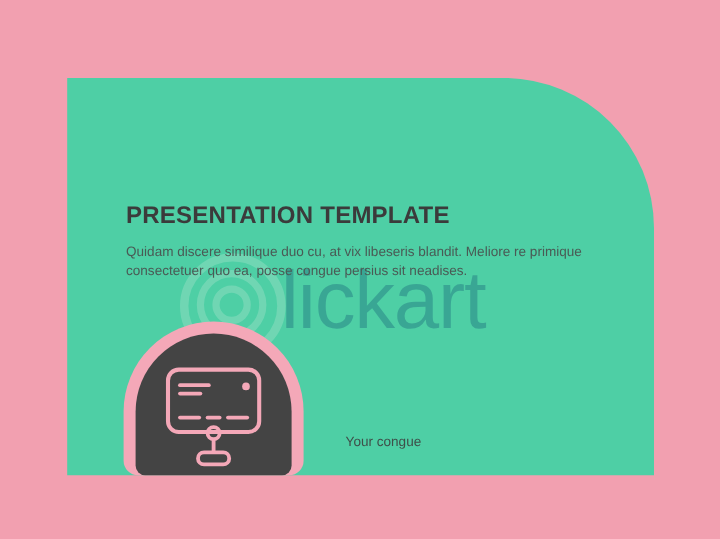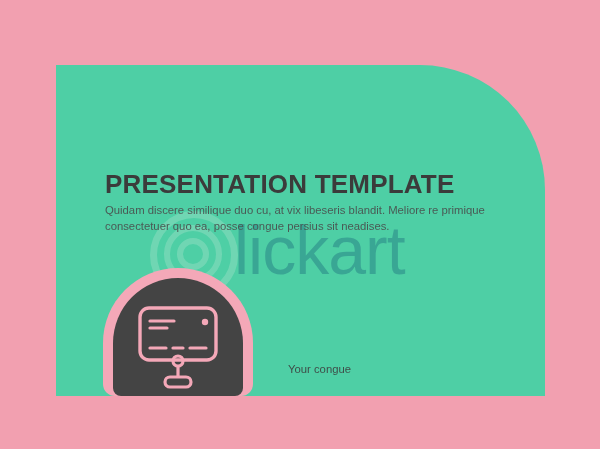--- a/index.html
+++ b/index.html
@@ -70,21 +70,21 @@
     color: #0c4a6e;
     white-space: nowrap;
     font-family: "Liberation Sans", sans-serif;
   }
 
   
   #headline {
     position: absolute;
     left: 105px;
     top: 150px;
-    font-size: 26px;
+    font-size: 20px;
     line-height: 34px;
     letter-spacing: 0.2px;
     color: #3b3b3b;
     white-space: nowrap;
     font-family: "Liberation Sans", sans-serif;
   }
 
   #body-copy {
     position: absolute;
     left: 105px;

